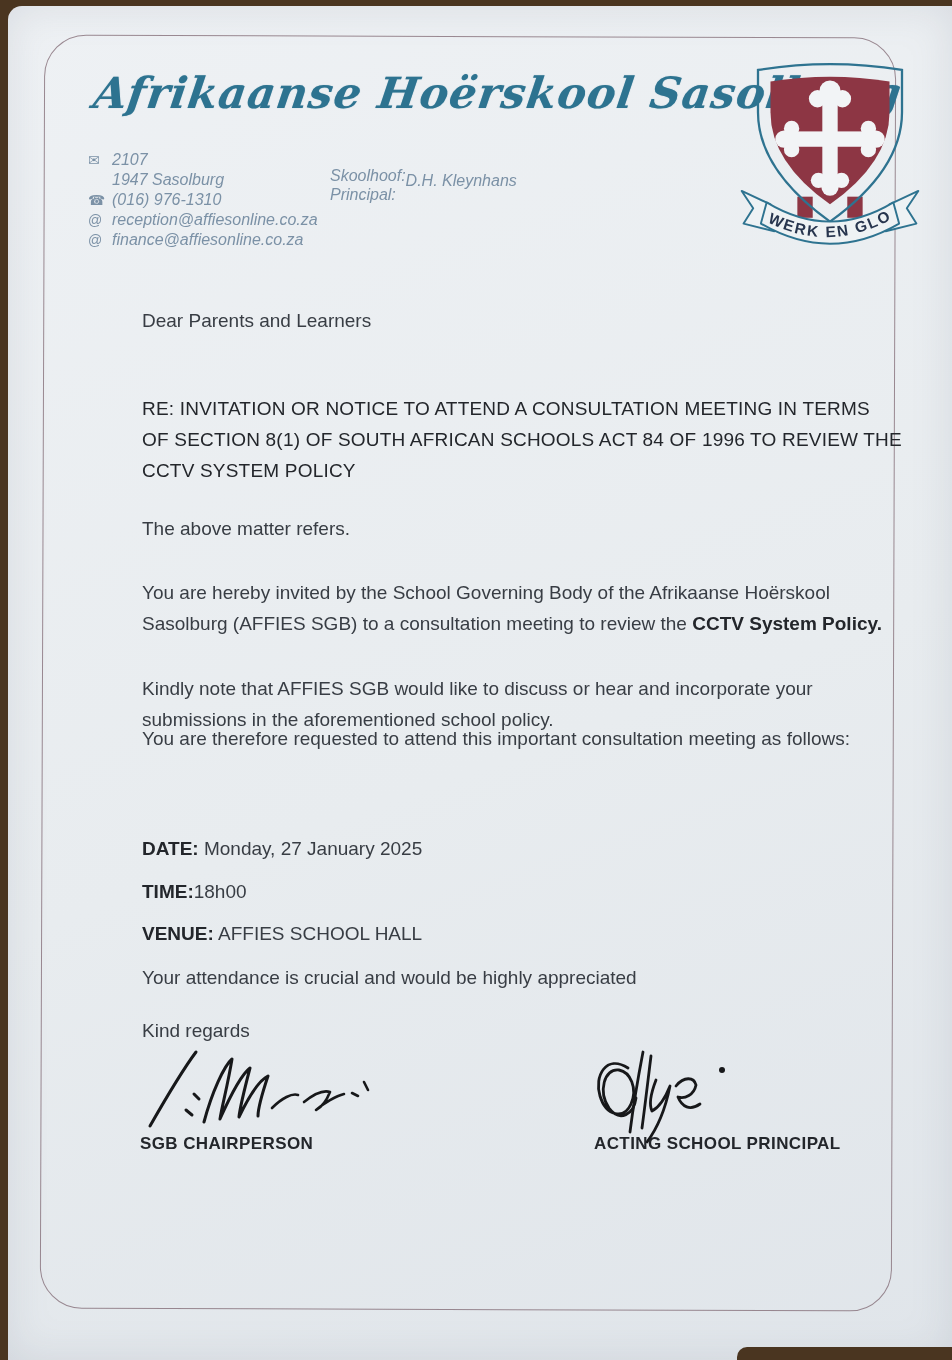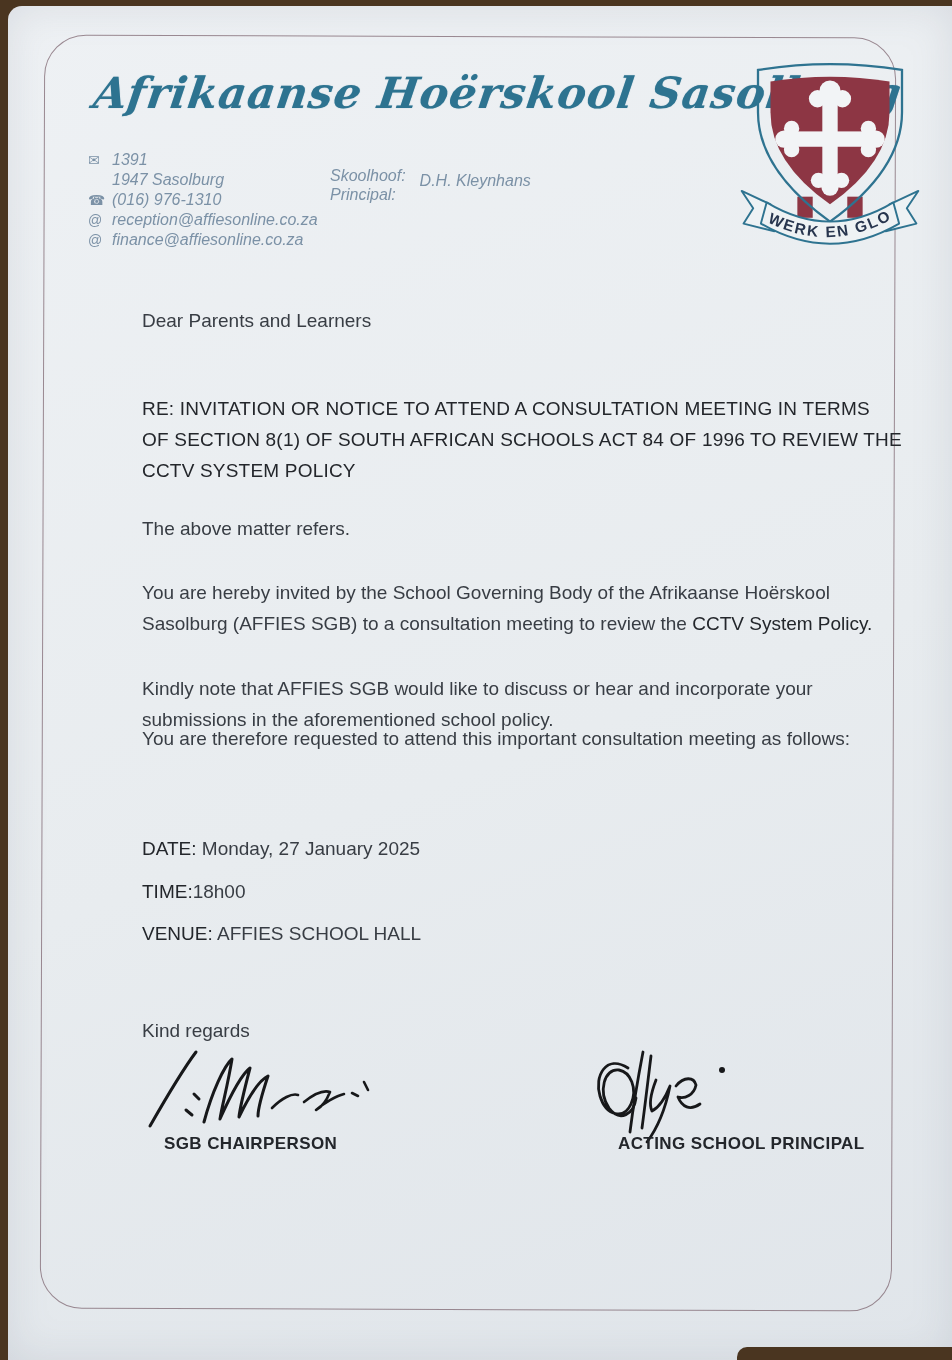--- a/index.html
+++ b/index.html
@@ -40,55 +40,55 @@
   .contact{
     position:absolute;left:80px;top:144px;
     font-style:italic;font-size:16px;line-height:20px;
     color:var(--contact_blue);
   }
   .contact .row{display:flex;align-items:baseline;}
   .contact .ic{width:24px;display:inline-block;font-style:normal;font-size:14px;}
   .principal{
     position:absolute;left:322px;top:160px;
     font-style:italic;font-size:16px;line-height:19px;color:var(--contact_blue);
-    display:flex;gap:14px;
+    display:flex;
   }
   .principal .name{padding-top:5px;}
   .crest{position:absolute;left:726px;top:48px;width:192px;height:222px;}
   
   .line,.para{
     position:absolute;left:134px;
     font-size:19px;color:var(--ink);line-height:1.62;
   }
-  .bold{font-weight:400;color:var(--ink_bold);}
+  .bold{font-weight:700;color:var(--ink_bold);}
   .subject{font-weight:400;color:var(--ink_bold);width:760px;letter-spacing:.2px;}
   .sig{position:absolute;}
   .sig-title{
     position:absolute;font-size:17px;font-weight:700;
-    color:var(--ink_bold);letter-spacing:.4px;margin-left:24px;
+    color:var(--ink_bold);letter-spacing:.4px;
   }
   .desk-notch{
     position:absolute;right:0;bottom:0;width:215px;height:13px;
     background:var(--desk);border-top-left-radius:10px;
   }
   svg .stroke-teal{stroke:var(--crest_teal);fill:none;stroke-width:2.4;}
   svg .sigpath{stroke:var(--signature_ink);fill:none;stroke-linecap:round;stroke-linejoin:round;}
 </style>
 </head>
 <body>
 
 <div class="paper">
   <div class="frame"></div>
 
   <div class="school-name">Afrikaanse Hoërskool Sasolburg</div>
 
   <div class="contact">
     <div class="row">
       <span class="ic">✉</span>
-      <span>1391</span>
+      <span>2107</span>
     </div>
     <div class="row">
       <span class="ic"></span>
       <span>1947 Sasolburg</span>
     </div>
     <div class="row">
       <span class="ic">☎</span>
       <span>(016) 976-1310</span>
     </div>
     <div class="row">
@@ -158,20 +158,21 @@
   <div class="para" style="top:668px;width:772px">Kindly note that AFFIES SGB would like to discuss or hear and incorporate your submissions in the aforementioned school policy.</div>
 
   <div class="line" style="top:718px">You are therefore requested to attend this important consultation meeting as follows:</div>
 
   <div class="line" style="top:828px"><span class="bold">DATE:</span><span> Monday, 27 January 2025</span></div>
 
   <div class="line" style="top:871px"><span class="bold">TIME:</span><span>18h00</span></div>
 
   <div class="line" style="top:913px"><span class="bold">VENUE:</span><span> AFFIES SCHOOL HALL</span></div>
 
+  <div class="line" style="top:957px">Your attendance is crucial and would be highly appreciated</div>
 
   <div class="line" style="top:1010px">Kind regards</div>
 
   <svg class="sig" style="left:134px;top:1040px" width="235" height="88" viewBox="0 0 235 88">
     <path class="sigpath" stroke-width="3" d="M8,80 C24,52 42,22 54,6"></path>
     <path class="sigpath" stroke-width="3" d="M44,64 l6,5 M52,48 l5,5"></path>
     <path class="sigpath" stroke-width="3" d="M62,76 C70,46 82,20 90,13 C86,38 80,60 78,73 C90,46 100,28 108,22 C102,45 98,61 97,71 C108,48 118,34 126,30 C120,48 116,62 116,70"></path>
     <path class="sigpath" stroke-width="2.6" d="M130,62 C140,52 150,47 156,49 M162,56 C172,48 182,44 188,46 C184,56 178,62 174,64 C182,57 194,50 202,48"></path>
     <path class="sigpath" stroke-width="2.6" d="M210,47 l6,3 M222,36 l4,8"></path>
   </svg>

